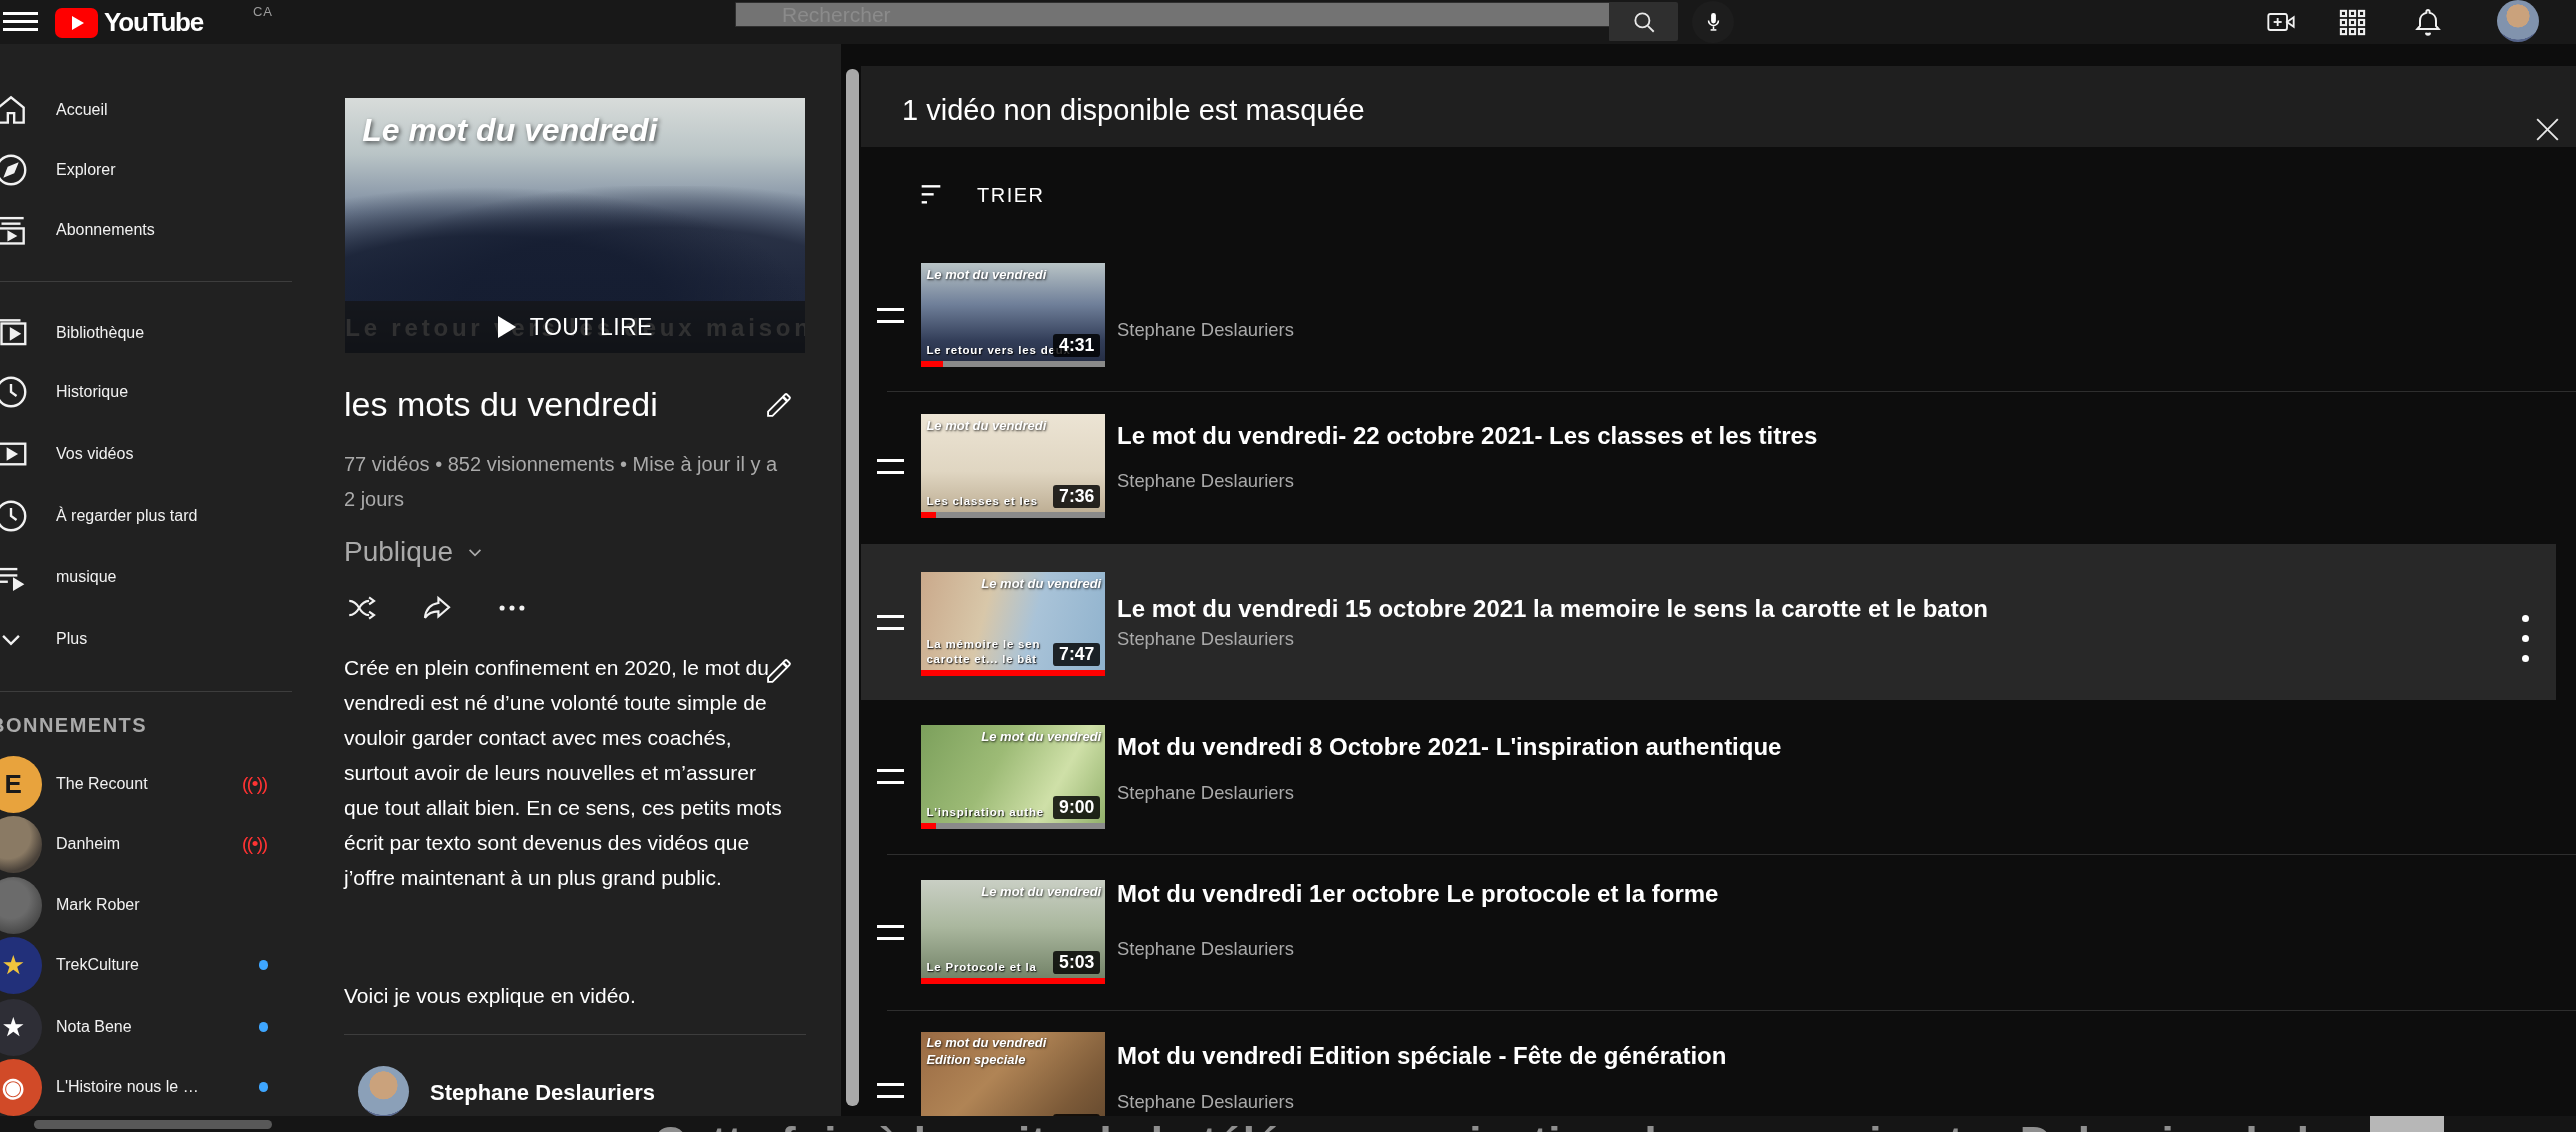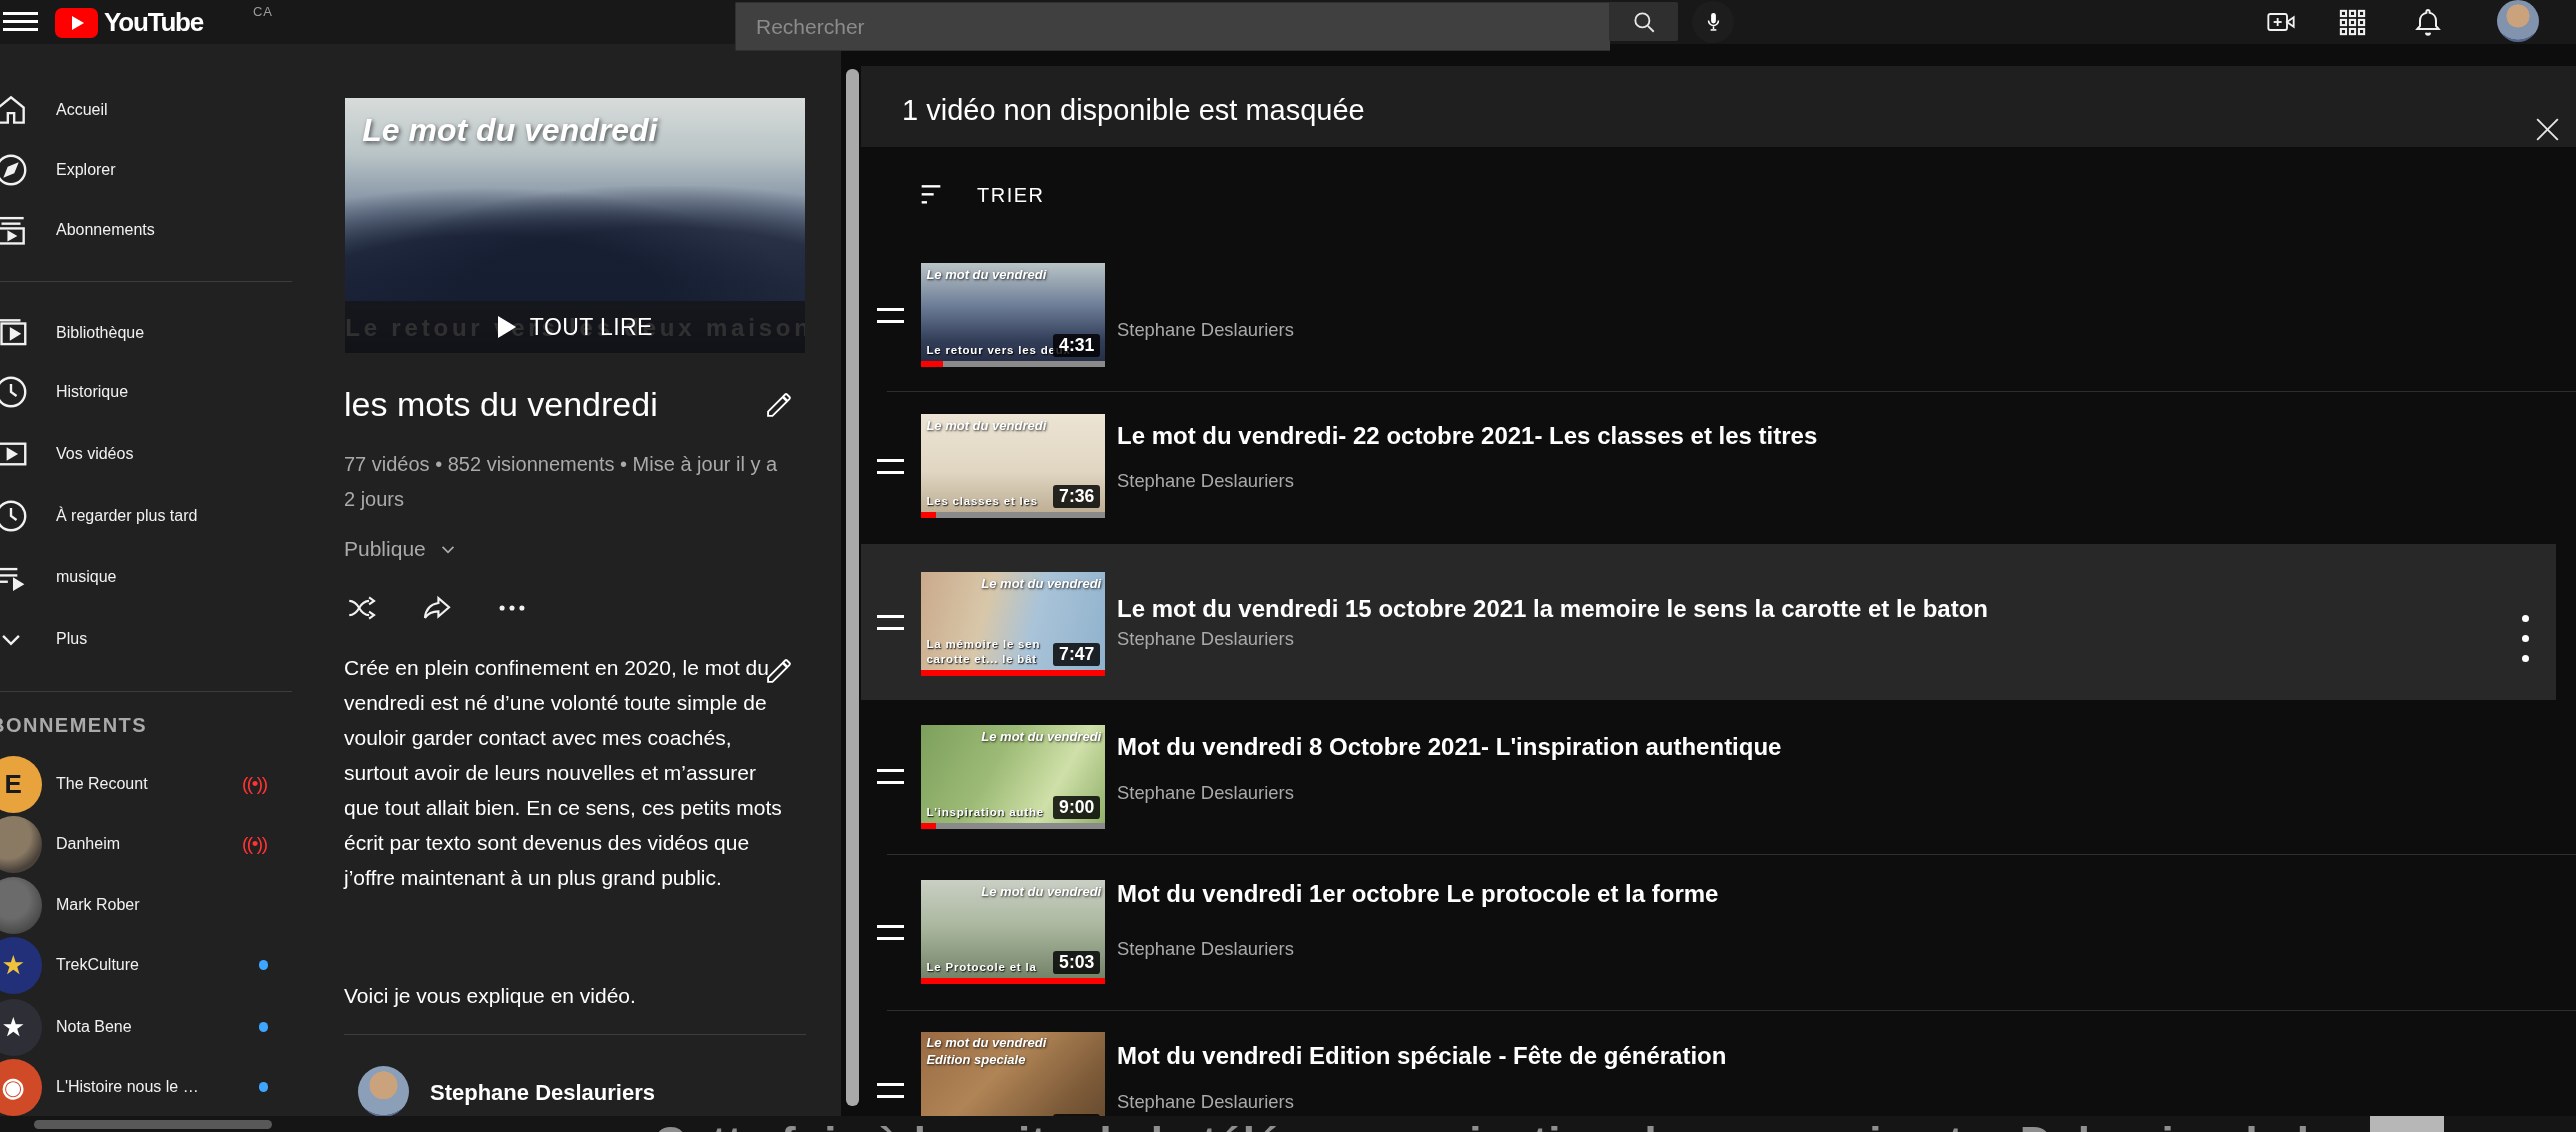--- a/index.html
+++ b/index.html
@@ -11,21 +11,21 @@
   .header { position:absolute; left:0; top:0; width:2576px; height:44px; background:#181818; z-index:30; }
   .hamburger { position:absolute; left:3.1px; top:10px; width:35px; height:24.5px; cursor:pointer; }
   .hamburger span { position:absolute; left:0; width:35px; height:3.1px; background:#fff; }
   .hamburger span:nth-child(1){top:1.5px;} .hamburger span:nth-child(2){top:10px;} .hamburger span:nth-child(3){top:18.4px;}
   .logo { position:absolute; left:55px; top:7px; display:flex; align-items:center; cursor:pointer; }
   .logo-box { width:43px; height:30px; background:#f00; border-radius:7px; display:flex; align-items:center; justify-content:center; }
   .logo-box .tri { width:0; height:0; border-left:12.3px solid #fff; border-top:7.7px solid transparent; border-bottom:7.7px solid transparent; margin-left:3.1px; }
   .logo-text { color:#fff; font-size:26px; font-weight:700; letter-spacing:-1.2px; margin-left:6.1px; }
   .logo-cc { position:absolute; left:198px; top:-3.1px; color:#9b9b9b; font-size:13px; letter-spacing:0.8px; }
 
-  .searchbox { position:absolute; left:735px; top:2.3px; width:875px; height:49px; background:#404040; border:0.8px solid #2f2f2f; border-right:none; border-radius:1.5px 0 0 1.5px; display:flex; align-items:center; }
+  .searchbox { position:absolute; left:735px; top:2.3px; width:875px; height:25px; background:#737373; border:0.8px solid #2f2f2f; border-right:none; border-radius:1.5px 0 0 1.5px; display:flex; align-items:center;justify-content:flex-end; }
   .searchbox input { background:transparent; border:none; outline:none; color:#e8e8e8; font-size:21px; margin-left:20px; width:828px; font-family:"Liberation Sans",sans-serif; }
   .searchbox input::placeholder { color:#8b8b8b; }
   .search-btn { position:absolute; left:1609px; top:2.3px; width:69px; height:39px; background:#2f2f2f; border:0.8px solid #2f2f2f; border-radius:0 1.5px 1.5px 0; display:flex; align-items:center; justify-content:center; cursor:pointer; }
   .mic-btn { position:absolute; left:1692px; top:0.8px; width:42px; height:42px; border-radius:50%; background:#1d1d1d; display:flex; align-items:center; justify-content:center; cursor:pointer; }
   .hicon { position:absolute; top:0; width:46px; height:44px; display:flex; align-items:center; justify-content:center; cursor:pointer; }
   .avatar-sm { position:absolute; left:2497px; top:0; width:42px; height:42px; border-radius:50%; background:radial-gradient(circle at 50% 38%, #caa27c 0 34%, #8193ad 35% 70%, #55648a 71%); cursor:pointer; }
 
   
   .sidebar { position:absolute; left:0; top:44px; width:330px; height:1072px; background:#212121; z-index:5; overflow:hidden; }
   .side-item { position:absolute; left:0; width:330px; height:60px; display:flex; align-items:center; cursor:pointer; }
@@ -44,21 +44,21 @@
   .hero-people { position:absolute; left:0; bottom:52px; width:460px; height:115px; background:radial-gradient(ellipse at 30% 100%, rgba(20,28,48,.85) 0 40%, transparent 70%), radial-gradient(ellipse at 70% 100%, rgba(25,32,52,.8) 0 45%, transparent 72%); }
   .hero-overlay { position:absolute; left:0; bottom:0; width:460px; height:52px; background:rgba(12,12,12,.78); display:flex; align-items:center; justify-content:center; }
   .hero-bgcap { position:absolute; left:0; bottom:10.7px; width:460px; text-align:center; color:#c9c9c9; font-size:24px; font-weight:700; letter-spacing:3.8px; opacity:.85; white-space:nowrap; }
   .hero-play { display:flex; align-items:center; z-index:2; }
   .hero-play .tri { width:0; height:0; border-left:18.4px solid #fff; border-top:11.5px solid transparent; border-bottom:11.5px solid transparent; margin-right:14px; }
   .hero-play .txt { color:#fff; font-size:23px; font-weight:500; letter-spacing:0.4px; }
 
   .pl-title { position:absolute; left:14px; top:341px; color:#fff; font-size:34px; font-weight:400; }
   .pencil { position:absolute; cursor:pointer; }
   .pl-stats { position:absolute; left:14px; top:403px; width:445px; color:#aaa; font-size:20px; line-height:35px; }
-  .pl-visibility { position:absolute; left:14px; top:492px; color:#aaa; font-size:21px; display:flex; align-items:center; cursor:pointer;text-align:center; }
+  .pl-visibility { position:absolute; left:14px; top:492px; color:#aaa; font-size:28px; display:flex; align-items:center; cursor:pointer;text-align:center; }
   .pl-actions { position:absolute; left:14px; top:546px; width:253px; display:flex; gap:40px; }
   .pl-actions .act { width:35px; height:35px; display:flex; align-items:center; justify-content:center; cursor:pointer; }
   .pl-desc { position:absolute; left:14px; top:606px; width:445px; color:#fff; font-size:21px; line-height:35px; }
   .pl-desc-note { position:absolute; left:14px; top:940px; width:445px; color:#fff; font-size:21px; }
   .owner-div { position:absolute; left:14px; top:990px; width:462px; height:0.8px; background:#3d3d3d; }
   .owner-av { position:absolute; left:28px; top:1022px; width:51px; height:51px; border-radius:50%; background:radial-gradient(circle at 50% 38%, #caa27c 0 34%, #8ba0b8 35% 72%, #5d6c90 73%); }
   .owner-name { position:absolute; left:100px; top:1036px; color:#fff; font-size:22px; font-weight:700; }
 
   
   .vscroll-track { position:absolute; left:841px; top:44px; width:20px; height:1072px; background:#0d0d0d; z-index:6; }

